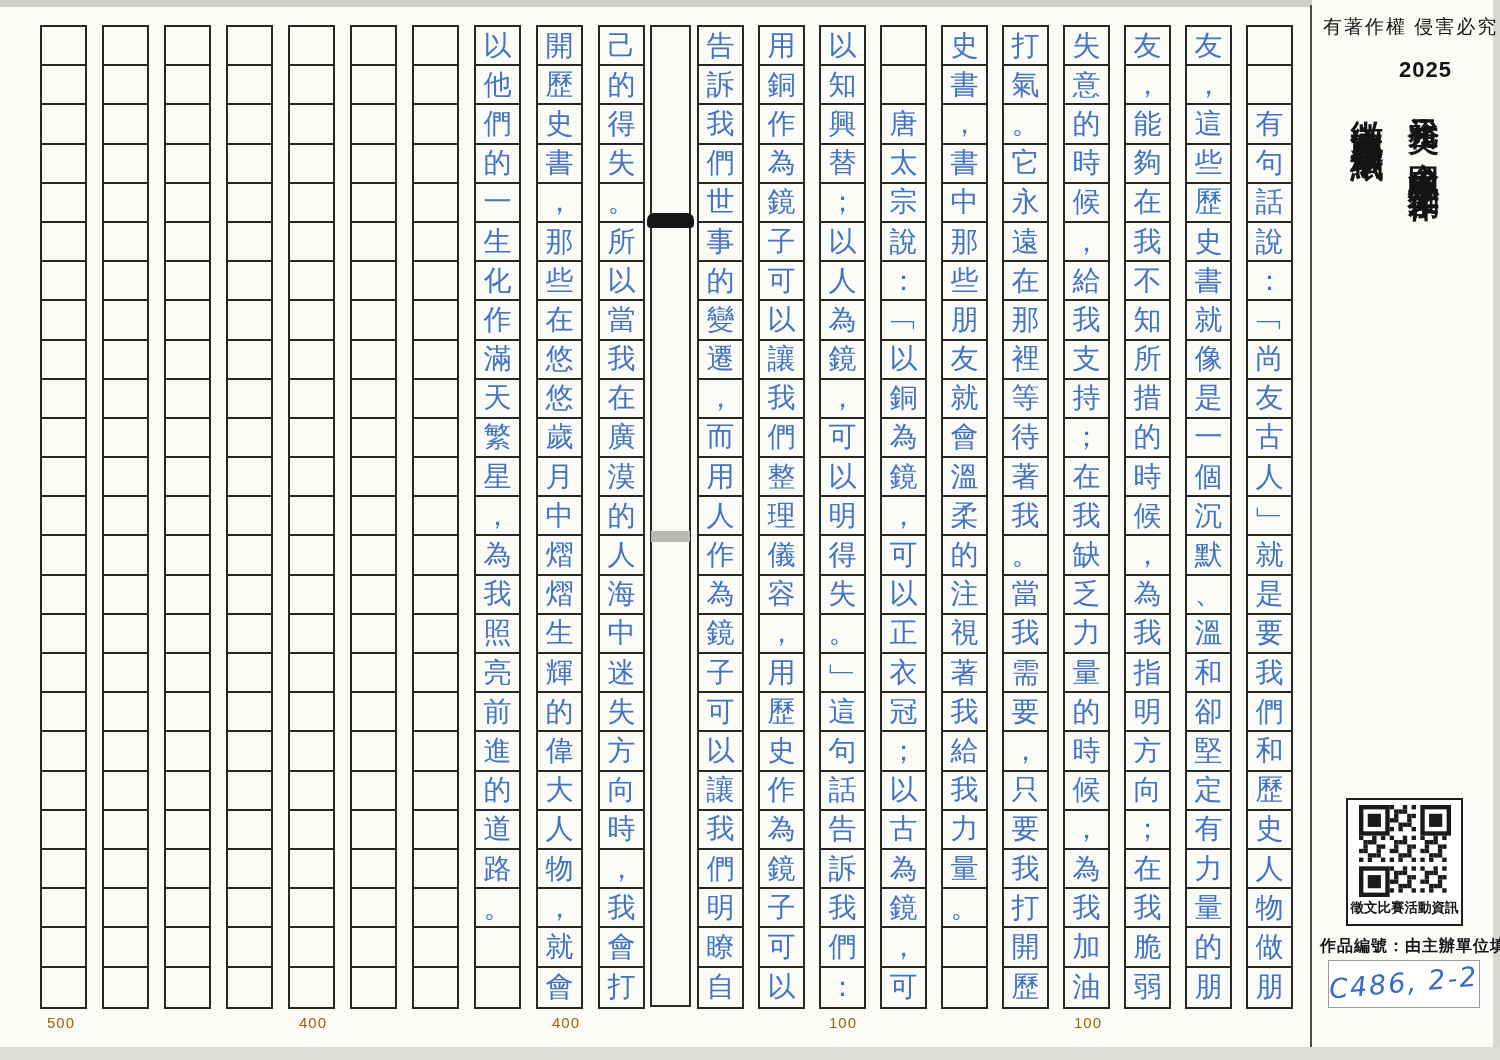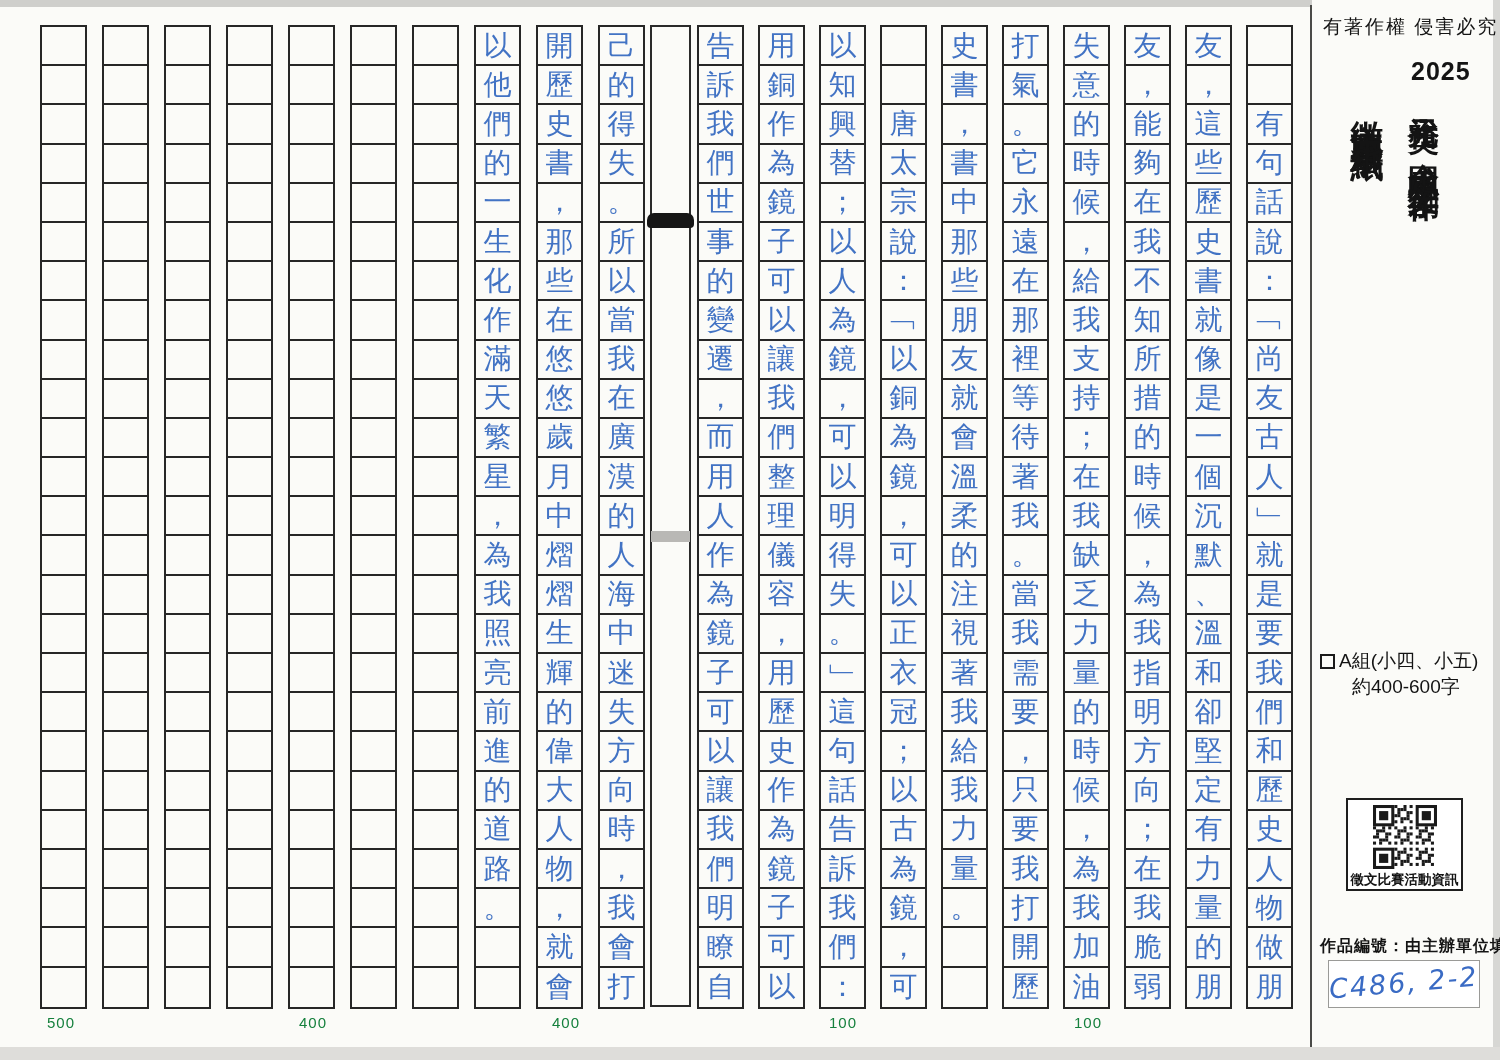--- a/index.html
+++ b/index.html
@@ -28,43 +28,43 @@
   .ms-cell:not(:last-child){ border-bottom:2px solid #262626; }
 
   .fold-strip {
     position:absolute; left:650px; top:25px; width:41px; height:982px;
     border-left:2px solid #2a2a2a; border-right:2px solid #2a2a2a;
     border-top:2px solid #2a2a2a; border-bottom:2px solid #2a2a2a;
   }
   .fold-mark-1 { position:absolute; left:647px; top:213px; width:47px; height:15px; background:#161616; border-radius:7px 7px 4px 4px; }
   .fold-mark-2 { position:absolute; left:651px; top:531px; width:39px; height:11px; background:#b9b8b5; }
 
-  .word-marker { position:absolute; top:1014px; font-size:15px; color:#15803d; letter-spacing:1px; }
+  .word-marker { position:absolute; top:1014px; font-size:15px; color:#a16207; letter-spacing:1px; }
 
   
   .copyright { position:absolute; left:1316px; top:14px; font-size:19px; letter-spacing:2px; white-space:nowrap;margin-left:7px; }
-  .year      { position:absolute; left:1399px; top:57px; font-size:25px; font-weight:bold; letter-spacing:1px;margin-left:12px; }
+  .year      { position:absolute; left:1399px; top:57px; font-size:22px; font-weight:bold; letter-spacing:1px; }
   .title-main{
     position:absolute; left:1402px; top:92px; height:520px;
     writing-mode:vertical-rl; text-orientation:upright;
     font-size:31px; font-weight:bold; letter-spacing:3px; white-space:nowrap;
   }
   .title-sub {
     position:absolute; left:1344px; top:94px; height:330px;
     writing-mode:vertical-rl; text-orientation:upright;
     font-size:33px; font-weight:bold; letter-spacing:4px; white-space:nowrap;
   }
   .group-row   { position:absolute; left:1320px; width:175px; }
   .group-line1 { display:flex; align-items:center; gap:4px; font-size:19px; white-space:nowrap; }
   .group-line2 { font-size:19px; margin-left:32px; white-space:nowrap; }
   .checkbox    { width:15px; height:15px; border:2px solid #1b1b1b; flex:0 0 auto; }
   .checkbox.checked { background:#16338f; border-color:#16338f; box-shadow:0 0 0 1px #2a4fb0 inset; }
 
   .qr-box {
-    position:absolute; left:1346px; top:798px; width:117px; height:93px;
+    position:absolute; left:1346px; top:798px; width:117px; height:128px;
     border:2px solid #1e1e1e; background:#fff;
     display:flex; flex-direction:column; align-items:center;
   }
   .qr-box svg { margin-top:5px; }
   .qr-caption { font-size:13.5px; font-weight:bold; margin-top:2px; white-space:nowrap; }
 
   .entry-label { position:absolute; left:1320px; top:936px; font-size:16px; font-weight:bold; letter-spacing:1px; white-space:nowrap; }
   .entry-box {
     position:absolute; left:1328px; top:960px; width:152px; height:48px;
     background:#fff; border:1.5px solid #9a9a97;
@@ -638,27 +638,20 @@
   <span class="word-marker" style="left:829px">100</span>
   <span class="word-marker" style="left:1074px">100</span>
 
   <div class="page-divider"></div>
 
   <div class="copyright">有著作權 侵害必究</div>
   <div class="year">2025</div>
   <div class="title-main">裕元獎-全國中小學生文字創作</div>
   <div class="title-sub">徵文比賽專用稿紙</div>
 
-  <div class="group-row" style="top:648px">
-    <div class="group-line1">
-      <span class="checkbox"></span>
-      <span>A組(小四、小五)</span>
-    </div>
-    <div class="group-line2">約400-600字</div>
-  </div>
 
   <div class="qr-box">
     <svg id="qr-svg" width="92" height="92" viewBox="0 0 21 21">
         <rect x="0" y="0" width="21" height="21" fill="#fff"></rect>
         <rect x="0" y="7" width="1" height="1" fill="#1a1a1a"></rect>
         <rect x="0" y="10" width="1" height="1" fill="#1a1a1a"></rect>
         <rect x="0" y="12" width="1" height="1" fill="#1a1a1a"></rect>
         <rect x="1" y="8" width="1" height="1" fill="#1a1a1a"></rect>
         <rect x="1" y="9" width="1" height="1" fill="#1a1a1a"></rect>
         <rect x="1" y="10" width="1" height="1" fill="#1a1a1a"></rect>

